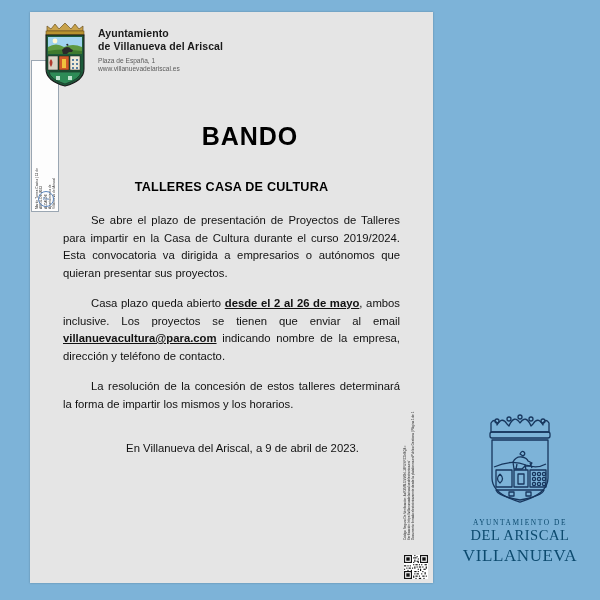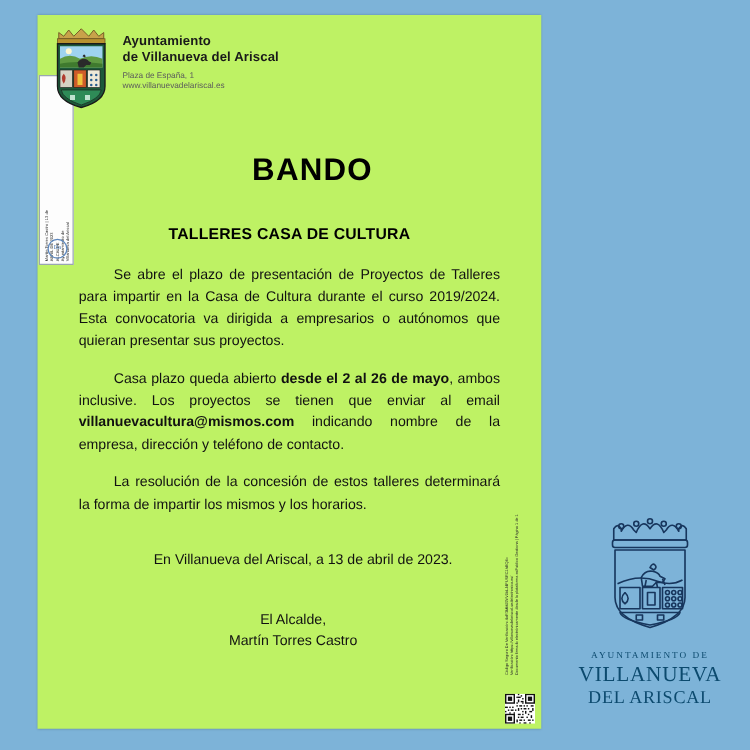--- a/index.html
+++ b/index.html
@@ -15,21 +15,21 @@
     position: relative;
   }
 
   
   #page-sheet {
     position: absolute;
     left: 30px;
     top: 12px;
     width: 403px;
     height: 571px;
-    background: #bef264;
+    background: #e5e5e5;
     box-shadow: 0 0 2px rgba(0,0,0,0.25);
     overflow: hidden;
   }
 
   
   #left-stamp {
     position: absolute;
     left: 1px;
     top: 48px;
     width: 26px;
@@ -134,21 +134,21 @@
   }
   .para {
     text-align: justify;
     text-justify: inter-word;
     font-size: 11.3px;
     line-height: 17.5px;
     color: #111;
     text-indent: 28px;
     margin: 0 0 13px 0;
   }
-  .para b { font-weight: bold; }
+  .para b { font-weight: bold; text-decoration: underline; }
   #date-line {
     font-size: 11.3px;
     line-height: 17.5px;
     color: #111;
     text-align: center;
     margin: 27px 0 0 0;
     padding-left: 22px;
   }
   #signoff {
     margin-top: 30px;
@@ -270,25 +270,23 @@
       <div id="org-address">Plaza de España, 1
 www.villanuevadelariscal.es</div>
     </div>
   </div>
 
   <div id="doc-title">BANDO</div>
   <div id="doc-subtitle">TALLERES CASA DE CULTURA</div>
 
   <div id="body-block">
     <p class="para"><span>Se abre el plazo de presentación de Proyectos de Talleres para impartir en la Casa de Cultura durante el curso 2019/2024. Esta convocatoria va dirigida a empresarios o autónomos que quieran presentar sus proyectos.</span></p>
-    <p class="para"><span>Casa plazo queda abierto </span><b>desde el 2 al 26 de mayo</b><span>, ambos inclusive. Los proyectos se tienen que enviar al email </span><b>villanuevacultura@mismos.com</b><span> indicando nombre de la empresa, dirección y teléfono de contacto.</span></p>
+    <p class="para"><span>Casa plazo queda abierto </span><b>desde el 2 al 26 de mayo</b><span>, ambos inclusive. Los proyectos se tienen que enviar al email </span><b>villanuevacultura@para.com</b><span> indicando nombre de la empresa, dirección y teléfono de contacto.</span></p>
     <p class="para"><span>La resolución de la concesión de estos talleres determinará la forma de impartir los mismos y los horarios.</span></p>
-    <div id="date-line">En Villanueva del Ariscal, a 13 de abril de 2023.</div>
-    <div id="signoff">El Alcalde,
-Martín Torres Castro</div>
+    <div id="date-line">En Villanueva del Ariscal, a 9 de abril de 2023.</div>
   </div>
 
   <div id="csv-strip">
     <div id="csv-text">Código Seguro De Verificación: 4aR3MMJ2VV0bLJ4FUSRC1hBQ4=
 Verificación: https://villanuevadelariscal.sedelectronica.es/
 Documento firmado electrónicamente desde la plataforma esPublico Gestiona | Página 1 de 1</div>
     <svg id="qr-code" viewBox="0 0 21 21">
       <rect width="21" height="21" fill="#ffffff"></rect>
       <g fill="#111111">
         <rect x="0" y="0" width="7" height="7"></rect>
@@ -385,15 +383,15 @@
       <circle cx="53" cy="72" r="1.6"></circle>
         <circle cx="58" cy="72" r="1.6"></circle>
         <circle cx="63" cy="72" r="1.6"></circle>
 
       <path d="M15 78 L63 78 Q61 84 39 88 Q17 84 15 78 Z"></path>
       <path d="M28 80 l5 0 l0 4 l-5 0 z"></path>
       <path d="M45 80 l5 0 l0 4 l-5 0 z"></path>
     </g>
   </svg>
   <div id="brand-sub">AYUNTAMIENTO DE</div>
+  <div id="brand-name2">DEL ARISCAL</div>
   <div id="brand-name1">VILLANUEVA</div>
-  <div id="brand-name2">DEL ARISCAL</div>
 </div>
 
 </body></html>

